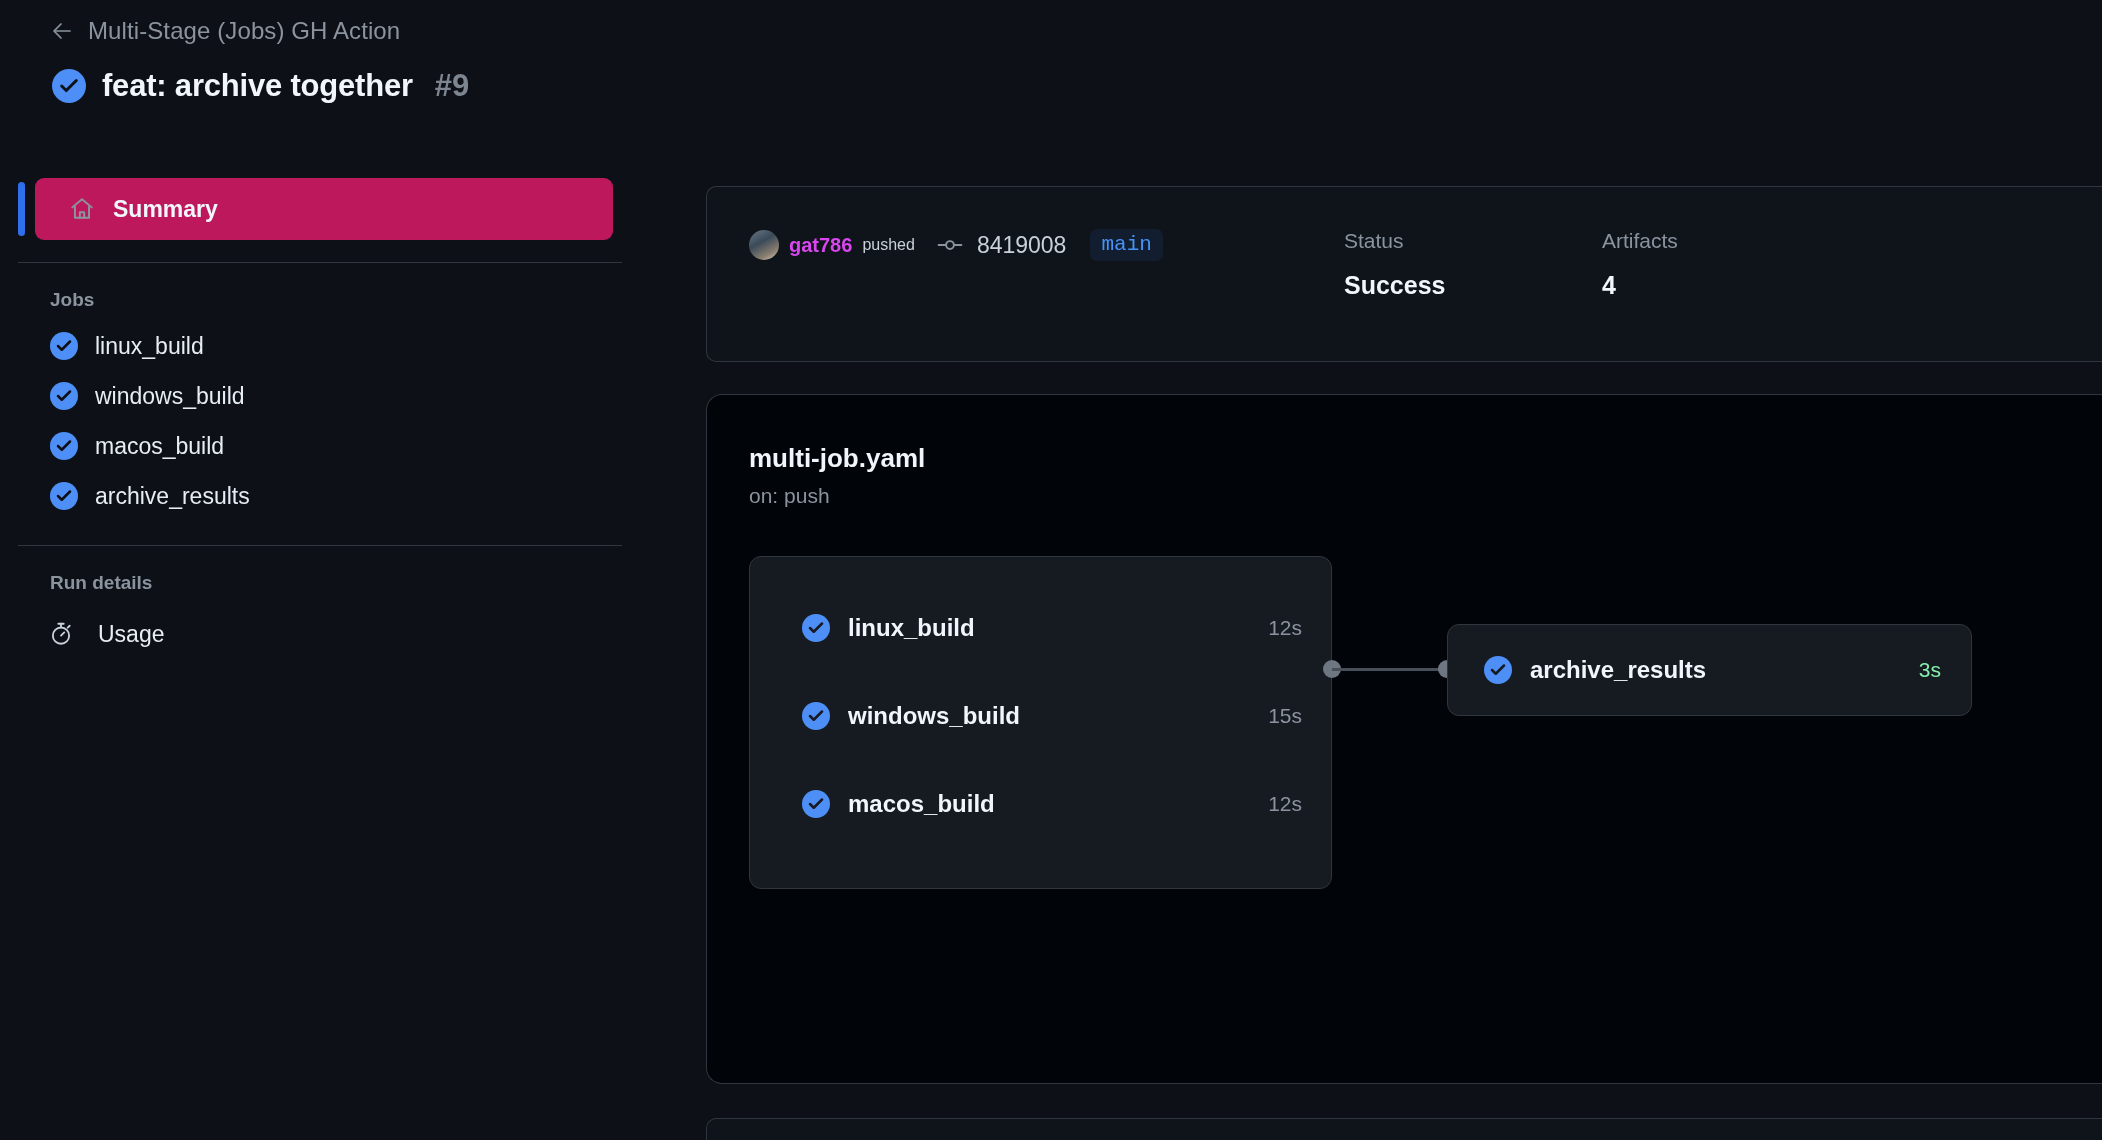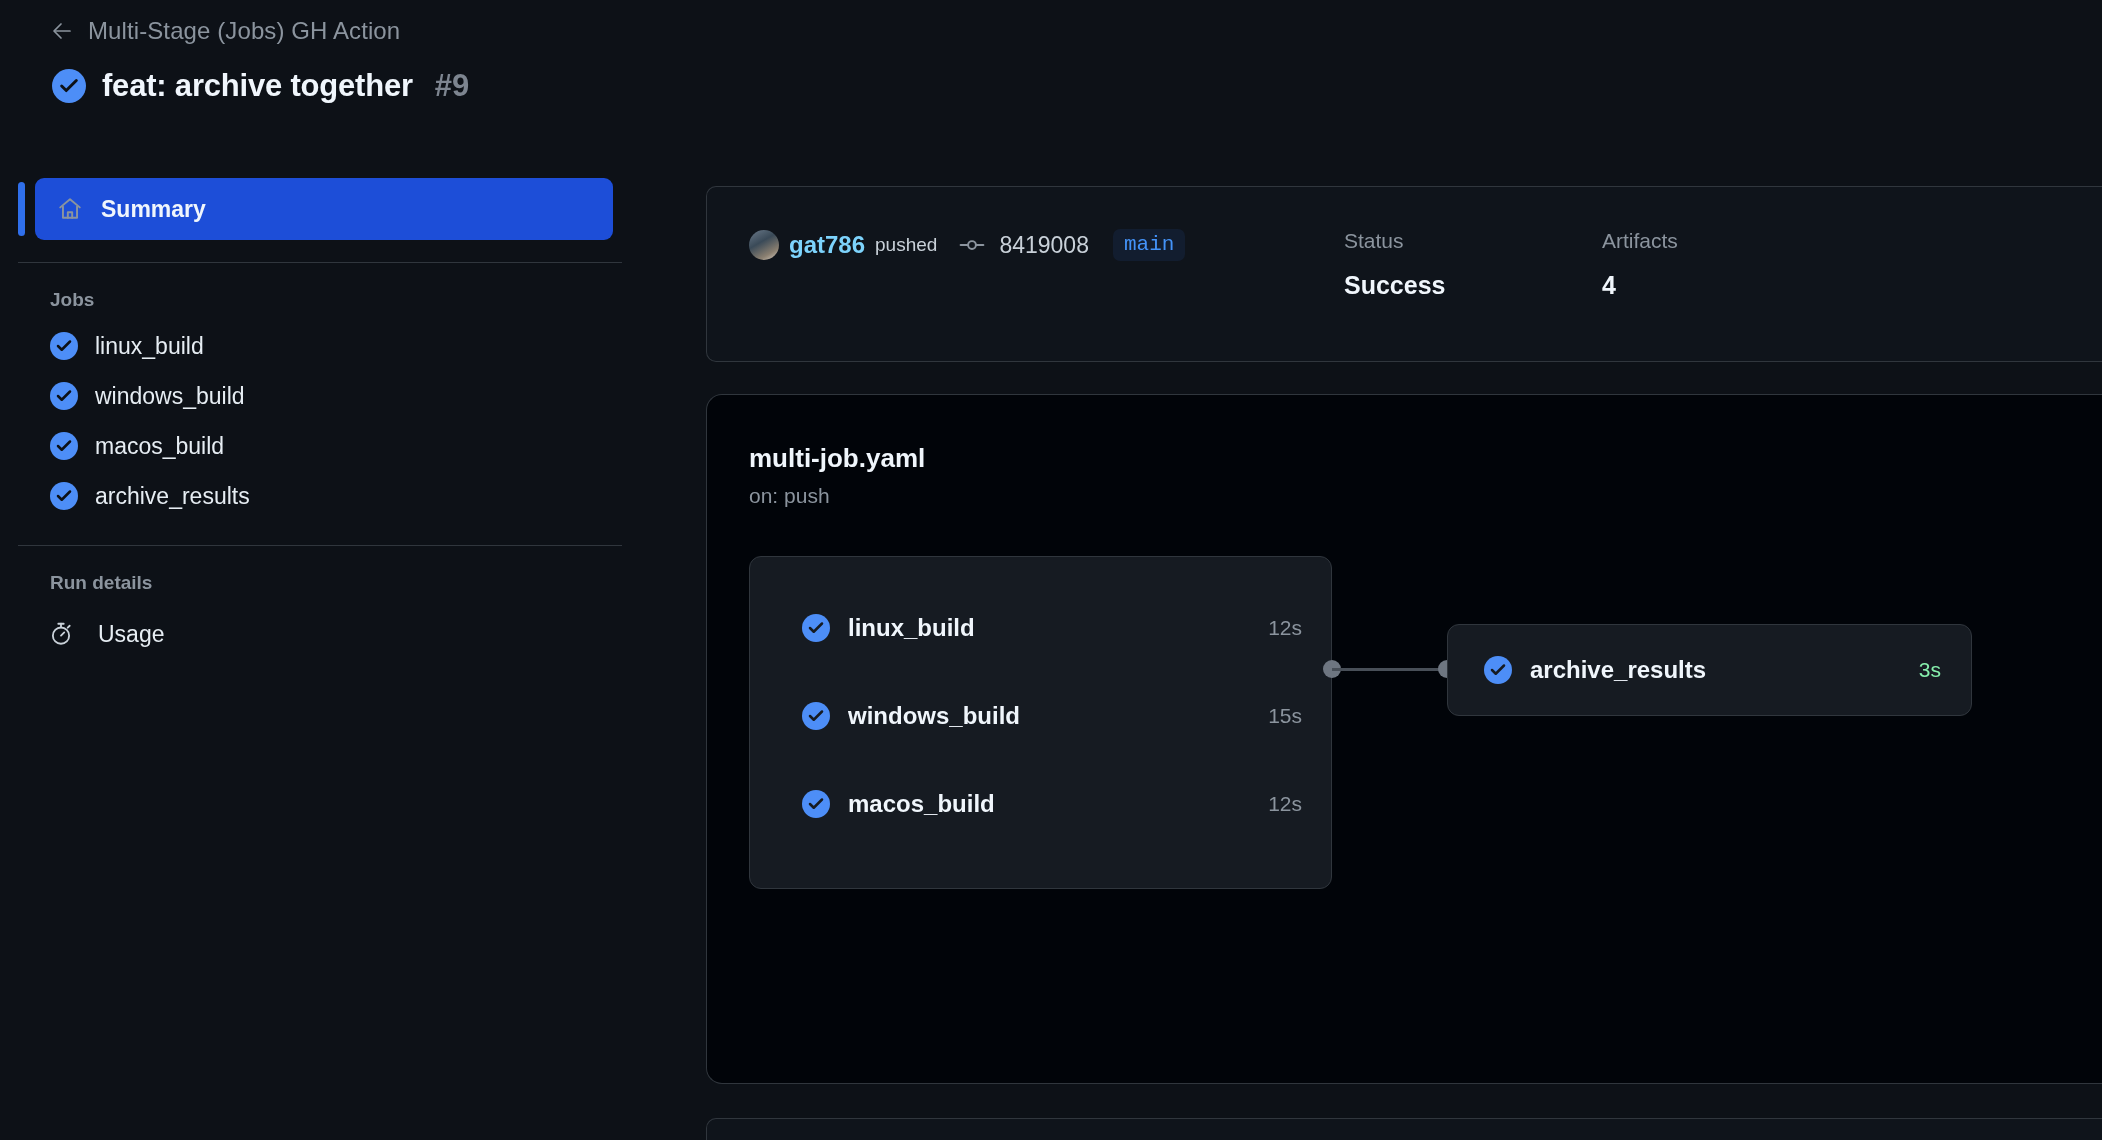--- a/index.html
+++ b/index.html
@@ -33,21 +33,21 @@
   .check-circle svg { display: block; }
 
   
   .sidebar {
     position: absolute; left: 0; top: 178px; width: 640px;
   }
   .nav-item-summary {
     position: relative;
     margin-left: 35px; width: 578px; height: 62px;
     display: flex; align-items: center; gap: 18px;
-    background: #1d4ed8; border-radius: 9px; padding-left: 22px;
+    background: #be185d; border-radius: 9px; padding-left: 34px;
     cursor: pointer;
   }
   .active-bar {
     position: absolute; left: -17px; top: 4px;
     width: 7px; height: 54px; border-radius: 7px; background: #2f6feb;
   }
   .nav-item-summary .label { font-size: 23px; font-weight: bold; color: #f0f6fc; }
   .home-icon { color: #8b949e; display:flex; align-items:center; }
 
   .divider { height: 1px; background: #30363d; margin: 22px 0 0 18px; width: 604px; }
@@ -85,22 +85,22 @@
   .info-col.status { width: 258px; }
   .info-col.duration { width: 265px; }
   .info-label { font-size: 21px; color: #8b949e; margin-bottom: 18px; }
   .info-value { font-size: 25px; font-weight: bold; color: #f0f6fc; }
   .trigger-line { display: flex; align-items: center; gap: 10px; }
   .avatar {
     width: 30px; height: 30px; border-radius: 50%;
     background: linear-gradient(150deg,#6b7a8a 0%, #3a4a58 40%, #8a7f70 75%, #d8cfc4 100%);
     flex: none;
   }
-  .pushed-by { font-size: 24px; font-weight: bold; color: #7dd3fc; }
-  .pushed-word { font-size: 19px; color: #c9d1d9; font-weight: normal; }
+  .pushed-by { font-size: 20px; font-weight: bold; color: #d946ef; }
+  .pushed-word { font-size: 16px; color: #c9d1d9; font-weight: normal; }
   .commit-icon { color: #8b949e; margin-left: 12px; display:flex; align-items:center; }
   .commit-sha { font-size: 23px; color: #c9d1d9; margin-left: 4px; }
   .branch-badge {
     margin-left: 14px; background: #121d2f; color: #4493f8;
     font-family: "Liberation Mono", "DejaVu Sans Mono", monospace;
     font-size: 21px; padding: 4px 11px 5px; border-radius: 7px;
   }
 
   
   .graph-card {

